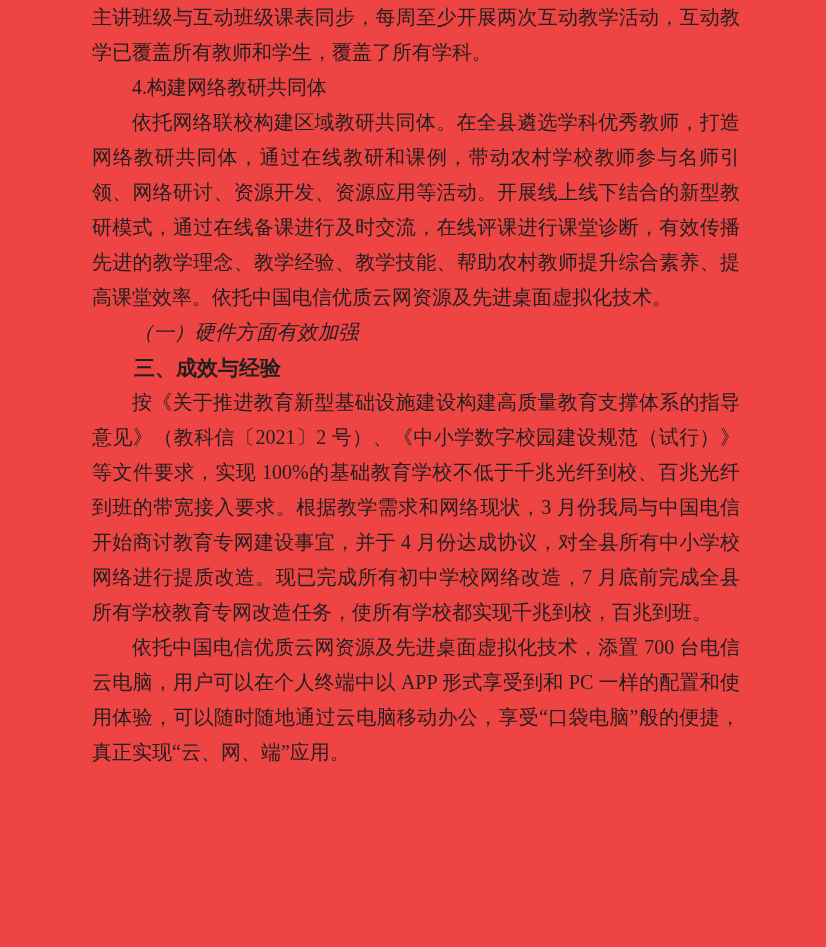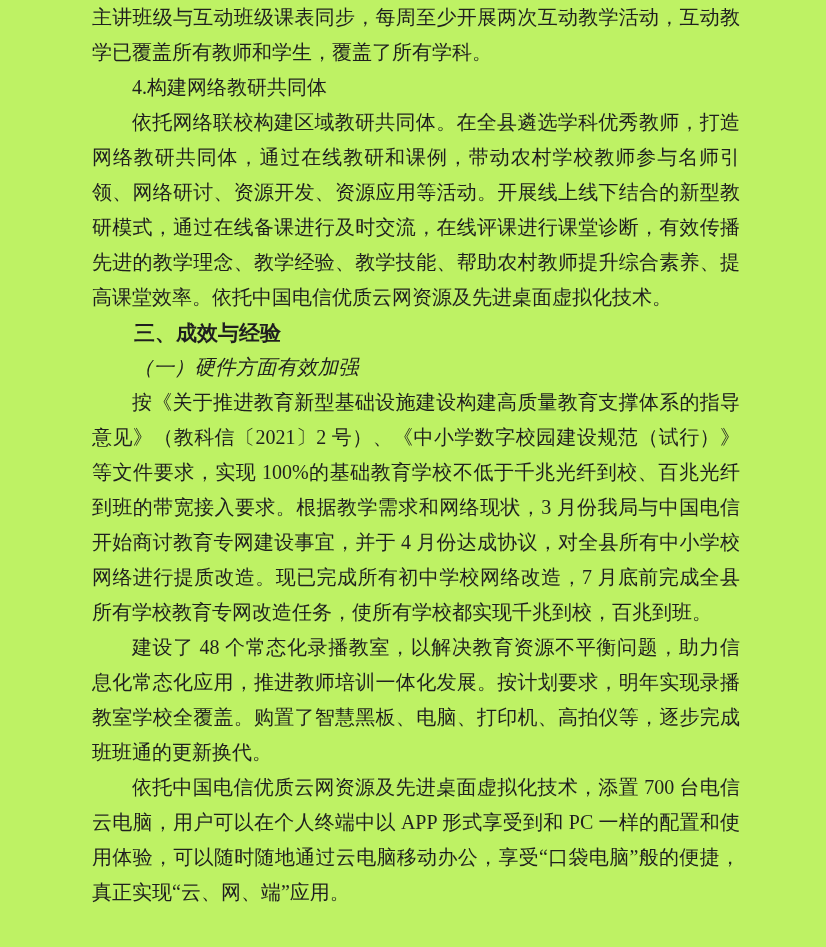--- a/index.html
+++ b/index.html
@@ -10,21 +10,21 @@
     width: 826px;
     height: 947px;
     background: #ffffff;
     overflow: hidden;
   }
   .page {
     box-sizing: border-box;
     width: 826px;
     height: 947px;
     padding: 0 86px 0 92px;
-    background: #bef264;
+    background: #ef4444;
     color: #1f1f1f;
     font-family: "Liberation Serif", "DejaVu Serif", serif;
     font-size: 20px;
     line-height: 35px;
     overflow: hidden;
   }
   .page p {
     margin: 0;
     text-align: justify;
     text-justify: inter-ideograph;
@@ -46,23 +46,22 @@
 </head>
 <body>
 
 <div class="page">
   <p>主讲班级与互动班级课表同步，每周至少开展两次互动教学活动，互动教学已覆盖所有教师和学生，覆盖了所有学科。</p>
 
   <p class="indent">4.构建网络教研共同体</p>
 
   <p class="indent">依托网络联校构建区域教研共同体。在全县遴选学科优秀教师，打造网络教研共同体，通过在线教研和课例，带动农村学校教师参与名师引领、网络研讨、资源开发、资源应用等活动。开展线上线下结合的新型教研模式，通过在线备课进行及时交流，在线评课进行课堂诊断，有效传播先进的教学理念、教学经验、教学技能、帮助农村教师提升综合素养、提高课堂效率。依托中国电信优质云网资源及先进桌面虚拟化技术。</p>
 
+  <p class="indent heading-kaiti">（一）硬件方面有效加强</p>
+
   <p class="indent heading-bold">三、成效与经验</p>
-
-  <p class="indent heading-kaiti">（一）硬件方面有效加强</p>
 
   <p class="indent">按《关于推进教育新型基础设施建设构建高质量教育支撑体系的指导意见》（教科信〔2021〕2 号）、《中小学数字校园建设规范（试行）》等文件要求，实现 100%的基础教育学校不低于千兆光纤到校、百兆光纤到班的带宽接入要求。根据教学需求和网络现状，3 月份我局与中国电信开始商讨教育专网建设事宜，并于 4 月份达成协议，对全县所有中小学校网络进行提质改造。现已完成所有初中学校网络改造，7 月底前完成全县所有学校教育专网改造任务，使所有学校都实现千兆到校，百兆到班。</p>
 
-  <p class="indent">建设了 48 个常态化录播教室，以解决教育资源不平衡问题，助力信息化常态化应用，推进教师培训一体化发展。按计划要求，明年实现录播教室学校全覆盖。购置了智慧黑板、电脑、打印机、高拍仪等，逐步完成班班通的更新换代。</p>
 
   <p class="indent">依托中国电信优质云网资源及先进桌面虚拟化技术，添置 700 台电信云电脑，用户可以在个人终端中以 APP 形式享受到和 PC 一样的配置和使用体验，可以随时随地通过云电脑移动办公，享受“口袋电脑”般的便捷，真正实现“云、网、端”应用。</p>
 
 </div>
 
 </body></html>

